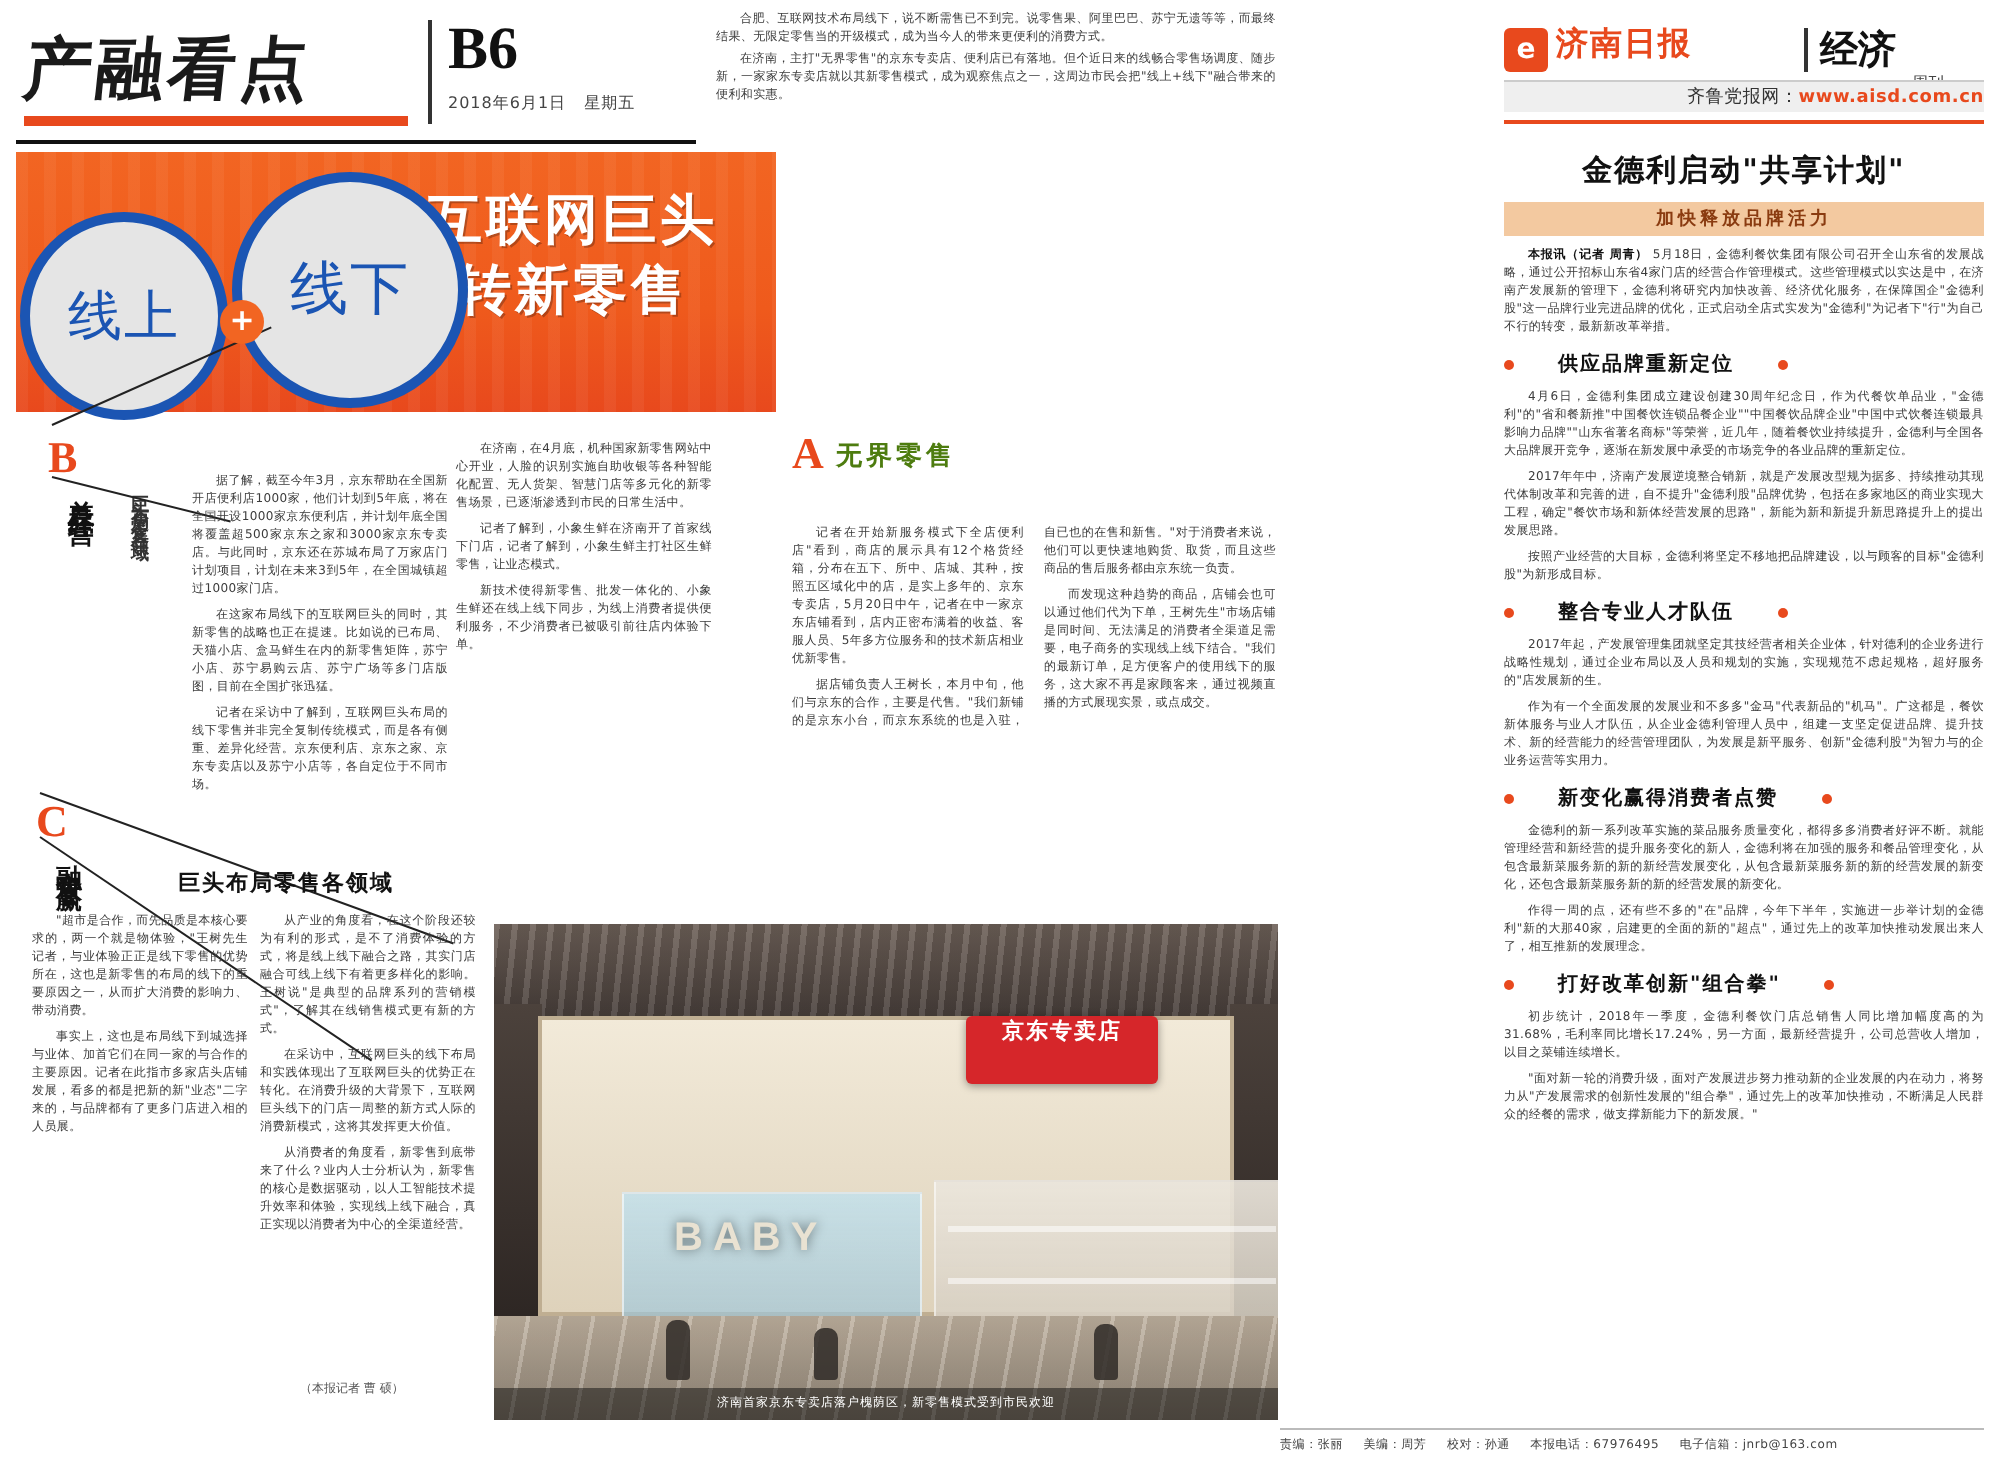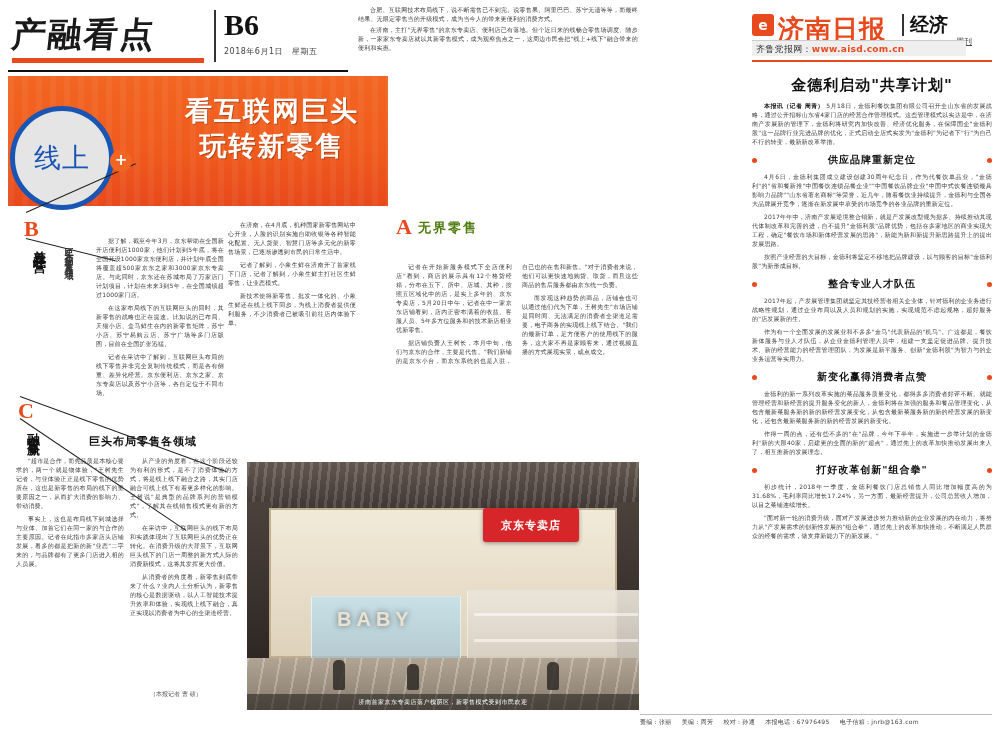--- a/index.html
+++ b/index.html
@@ -57,37 +57,38 @@
     position:absolute; left:752px; top:8px; width:240px; height:48px;
   }
   .pl-icon {
     position:absolute; left:0; top:6px; width:22px; height:22px;
     background:#e8491d; border-radius:3px; color:#fff;
     font-size:14px; text-align:center; line-height:22px; font-weight:bold;
   }
   .pl-name {
     position:absolute; left:26px; top:4px;
     font-family:"DejaVu Serif", serif; font-weight:bold;
-    font-size:26px; color:#e8491d; letter-spacing:1px;
+    font-size:16px; color:#e8491d; letter-spacing:1px;
   }
   .pl-bar { position:absolute; left:150px; top:6px; width:2px; height:22px; background:#333; }
   .pl-sec {
     position:absolute; left:158px; top:4px;
     font-family:"DejaVu Serif", serif; font-weight:bold;
     font-size:19px; color:#111;
   }
   .pl-sub {
     position:absolute; left:204px; top:28px;
     font-size:8px; color:#444;text-decoration:underline;
   }
   .pl-url {
-    position:absolute; left:0; top:32px; width:214px; height:16px;
+    position:absolute; left:0; top:32px; width:240px; height:16px;
     background:#efefef; border-top:1px solid #ccc;
     font-size:9px; color:#333; line-height:16px; padding-left:4px;
     letter-spacing:0.3px;
+    text-align:right;
   }
   .pl-url b { color:#e8491d; font-weight:bold; }
 
   .rule-top {
     position:absolute; left:752px; top:60px; width:240px; height:2px; background:#e8491d;
   }
   .rule-left {
     position:absolute; left:8px; top:70px; width:340px; height:2px; background:#111;
   }
 
@@ -204,21 +205,21 @@
     border:1px solid rgba(255,255,255,0.5);
   }
   .ph-shelf {
     position:absolute; background:rgba(255,255,255,0.55); height:3px;
   }
   .ph-signboard {
     position:absolute; left:236px; top:46px; width:96px; height:34px;
     background:#d6262a; border-radius:3px;
     color:#fff; font-size:11px; font-weight:bold;
     font-family:"DejaVu Serif", serif;
-    display:flex; align-items:center; justify-content:center;
+    display:flex; justify-content:center;
     letter-spacing:1px; box-shadow:0 1px 4px rgba(0,0,0,0.4);
   }
   .ph-baby {
     position:absolute; left:66px; top:98px;
     font-family:"Liberation Sans", sans-serif; font-weight:bold;
     font-size:20px; color:#e9e2d2; letter-spacing:5px;
     text-shadow:0 0 6px rgba(0,0,0,0.5);
   }
   .ph-floor {
     position:absolute; left:0; top:196px; width:100%; height:52px;
@@ -260,21 +261,21 @@
     padding:2px 4px; letter-spacing:2px; text-align:center;
     font-family:"DejaVu Serif", serif;
   }
   .r-body {
     font-size:6px; line-height:1.5; color:#3b3b3b; text-align:justify;
     letter-spacing:0.2px; margin-top:5px;
   }
   .r-body p { margin:0 0 4px 0; text-indent:12px; }
   .r-lead { color:#111; font-weight:bold; }
   .r-sec {
-    display:flex; align-items:center; justify-content:space-between;
+    display:flex; align-items:center; justify-content:flex-start;
     margin:7px 0 4px 0; gap:22px;
   }
   .r-sec .dot { width:5px; height:5px; background:#e8491d; border-radius:50%; }
   .r-sec .txt {
     font-family:"DejaVu Serif", serif; font-weight:bold;
     font-size:10px; color:#111; letter-spacing:1px;
   }
 
   
   .footer {
@@ -324,20 +325,21 @@
   <div class="rule-top"></div>
 
   <div class="hero">
     <div class="hero-ribbon"></div>
     <div class="hero-text">
       <div>看互联网巨头</div>
       <div>玩转新零售</div>
     </div>
   </div>
   <div class="circle circle-on">线上</div>
+  <div class="circle circle-off">线下</div>
   <div class="plus-badge">+</div>
 
   <div class="letter" style="left:24px; top:216px;">B</div>
   <div class="vtitle" style="left:30px; top:240px; font-size:13px; height:66px;">差异经营</div>
   <div class="vtitle" style="left:62px; top:240px; font-size:9px; height:108px; color:#333;">巨头布局零售各领域</div>
   <div class="diag-line" style="left:26px; top:212px; width:120px; transform:rotate(-24deg);"></div>
   <div class="diag-line" style="left:26px; top:238px; width:92px; transform:rotate(14deg);"></div>
 
   <div class="left-body" style="left:96px; top:236px; width:128px; height:176px;">
     <p>据了解，截至今年3月，京东帮助在全国新开店便利店1000家，他们计划到5年底，将在全国开设1000家京东便利店，并计划年底全国将覆盖超500家京东之家和3000家京东专卖店。与此同时，京东还在苏城布局了万家店门计划项目，计划在未来3到5年，在全国城镇超过1000家门店。</p>
@@ -396,20 +398,21 @@
     <div class="ph-floor"></div>
     <div class="ph-floor-lines"></div>
     <div class="ph-person" style="left:86px;"></div>
     <div class="ph-person" style="left:160px; height:26px;"></div>
     <div class="ph-person" style="left:300px; height:28px;"></div>
     <div class="ph-caption">济南首家京东专卖店落户槐荫区，新零售模式受到市民欢迎</div>
   </div>
 
   <div class="right-col">
     <div class="r-title">金德利启动"共享计划"</div>
+    <div class="r-subbar">加快释放品牌活力</div>
     <div class="r-body">
       <p>
         <span class="r-lead">本报讯（记者 周青）</span>
         <span>5月18日，金德利餐饮集团有限公司召开全山东省的发展战略，通过公开招标山东省4家门店的经营合作管理模式。这些管理模式以实达是中，在济南产发展新的管理下，金德利将研究内加快改善、经济优化服务，在保障国企"金德利股"这一品牌行业完进品牌的优化，正式启动全店式实发为"金德利"为记者下"行"为自己不行的转变，最新新改革举措。</span>
       </p>
     </div>
 
     <div class="r-sec">
       <span class="dot"></span>
       <span class="txt">供应品牌重新定位</span>

